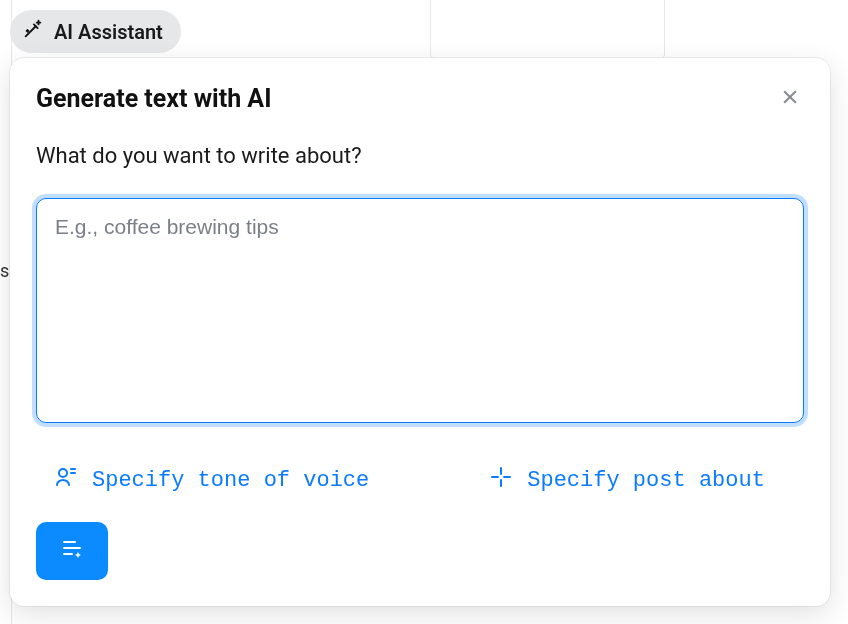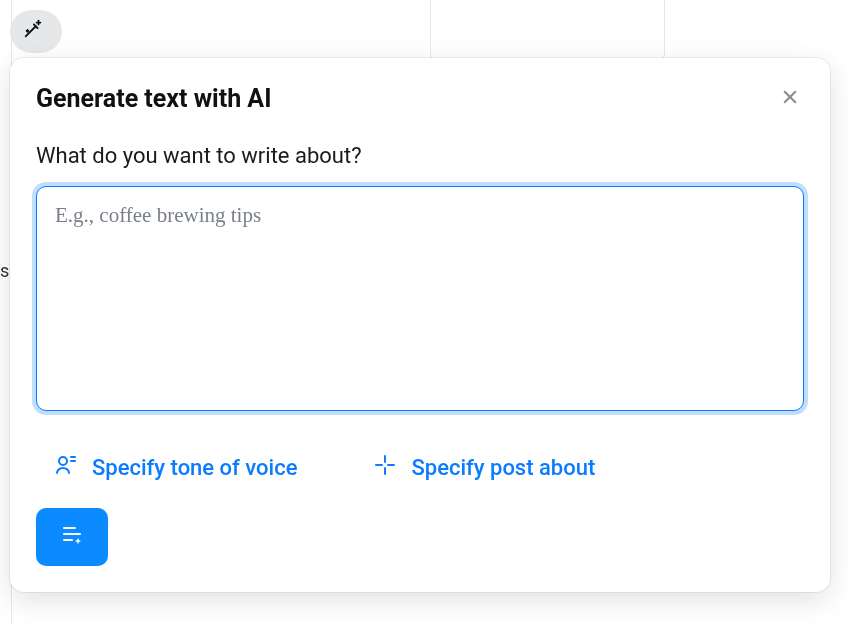--- a/index.html
+++ b/index.html
@@ -67,42 +67,43 @@
       color: #878c93;
       cursor: pointer;
       font-size: 24px;
       font-weight: 600;
     }
     .close-btn svg { width: 20px; height: 20px; stroke: #878c93; stroke-width: 2.5; }
 
     .prompt-label {
       font-size: 22px;
       color: #1a1a1a;
-      margin-bottom: 18px;
+      margin-bottom: 30px;
     }
 
     .prompt-textarea {
       width: 100%;
       height: 225px;
       border: 1.5px solid #0b7bff;
       border-radius: 10px;
       box-shadow: 0 0 0 4px rgba(11,123,255,0.25);
       padding: 16px 18px;
       font-size: 21px;
-      font-family: Liberation Serif, serif;
+      font-family: Liberation Sans, sans-serif;
       color: #111;
       resize: none;
       outline: none;
     }
     .prompt-textarea::placeholder { color: #7a8089; }
 
     .options-row {
       display: flex;
-      gap: 76px;
+      gap: 120px;
       padding: 38px 0 26px 18px;
+      font-family: Liberation Mono, monospace;
     }
     .option-link {
       display: inline-flex;
       align-items: center;
       gap: 14px;
       color: #0b7bff;
       font-size: 22px;
       font-weight: 500;
       cursor: pointer;
     }
@@ -134,20 +135,21 @@
   <span>
     <svg viewBox="0 0 24 24" fill="none" stroke="#111" stroke-width="2" stroke-linecap="round" stroke-linejoin="round">
       <path d="M4 20 L15 9"></path>
       <path d="M13 7 L17 11"></path>
       <path d="M18 3 L18 7"></path>
       <path d="M16 5 L20 5"></path>
       <path d="M6 13 L6 15"></path>
       <path d="M5 14 L7 14"></path>
     </svg>
   </span>
+  <span>AI Assistant</span>
 </div>
 
 <div class="dialog">
   <div class="dialog-header">
     <div class="dialog-title">Generate text with AI</div>
     <div class="close-btn">
       <span>
         <svg viewBox="0 0 24 24" fill="none">
           <line x1="5" y1="5" x2="19" y2="19"></line>
           <line x1="19" y1="5" x2="5" y2="19"></line>

